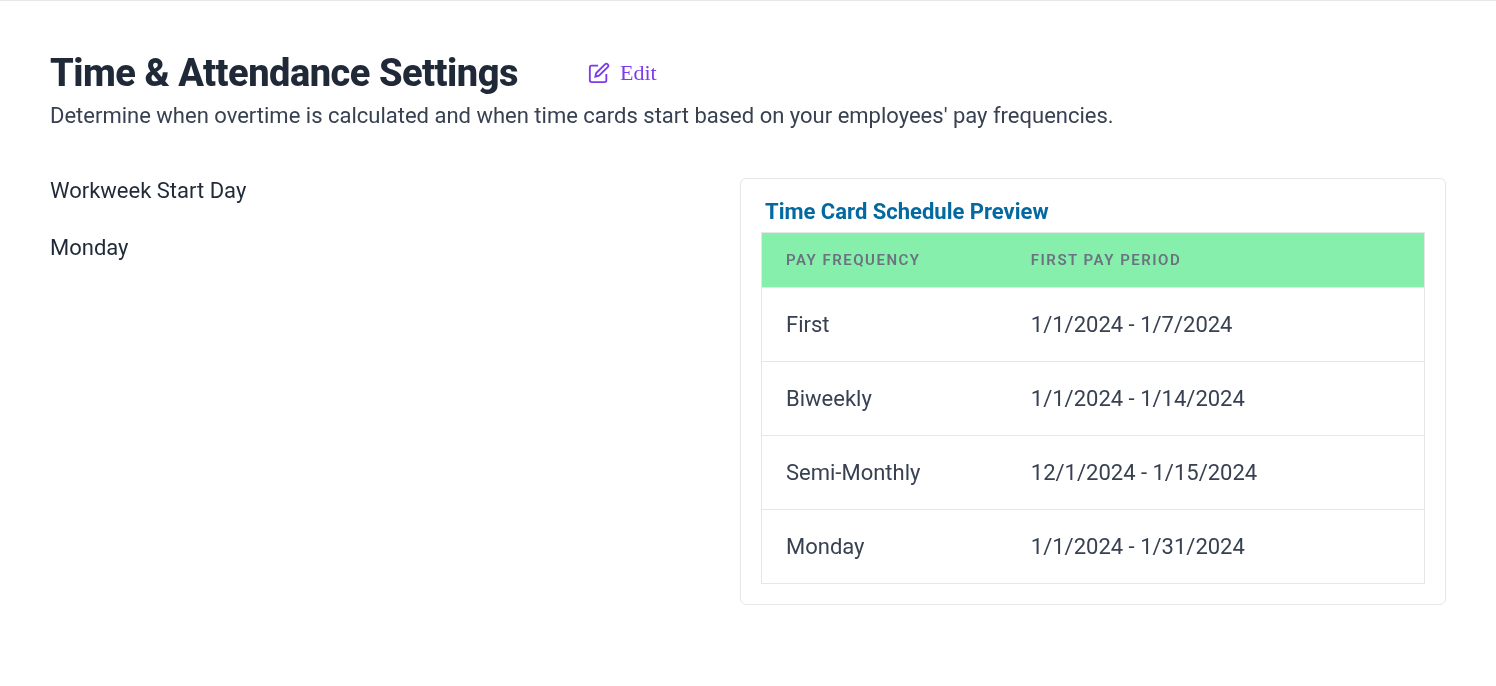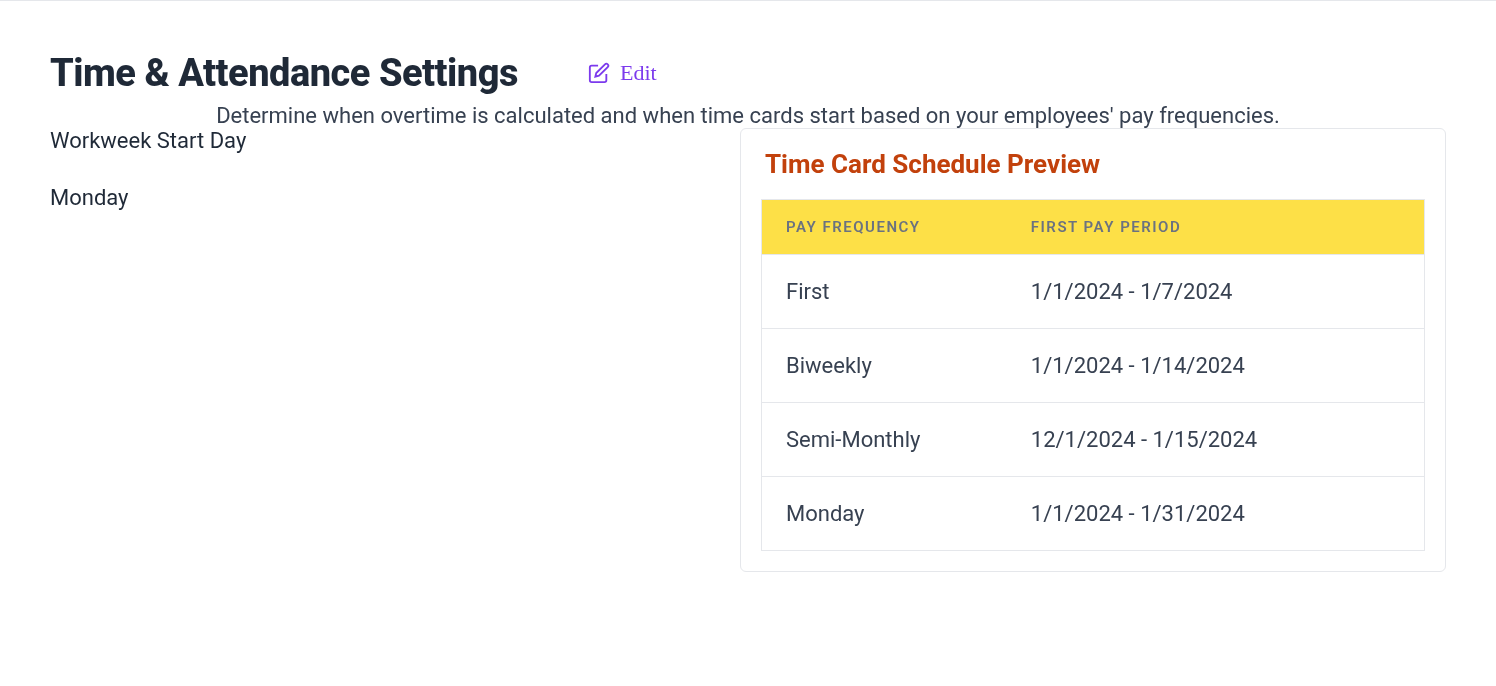--- a/index.html
+++ b/index.html
@@ -48,21 +48,21 @@
       width: 22px;
       height: 22px;
       stroke: #7c3aed;
       stroke-width: 2;
       fill: none;
     }
     .subtitle {
       font-size: 22px;
       color: #374151;
       font-weight: 400;
-      text-align: center;
+      margin-bottom: 50px;
     }
     .content-row {
       display: flex;
       gap: 40px;
     }
     .left-col {
       flex: 0 0 650px;
     }
     .right-col {
       flex: 1;
@@ -82,33 +82,33 @@
       font-weight: 400;
       color: #1f2937;
       margin-top: 32px;
     }
     .preview-card {
       border: 1px solid #e5e7eb;
       border-radius: 6px;
       padding: 20px;
     }
     .preview-title {
-      font-size: 26px;
+      font-size: 22px;
       font-weight: 700;
-      color: #c2410c;
-      margin-bottom: 20px;
+      color: #0369a1;
+      margin-bottom: 8px;
       padding-left: 4px;
     }
     .preview-table {
       width: 100%;
       border-collapse: collapse;
       border: 1px solid #e5e7eb;
     }
     .preview-table thead tr {
-      background: #fde047;
+      background: #86efac;
     }
     .preview-table th {
       text-align: left;
       padding: 18px 24px;
       font-size: 15px;
       font-weight: 600;
       color: #6b7280;
       letter-spacing: 1.5px;
       text-transform: uppercase;
       border-bottom: 1px solid #e5e7eb;

